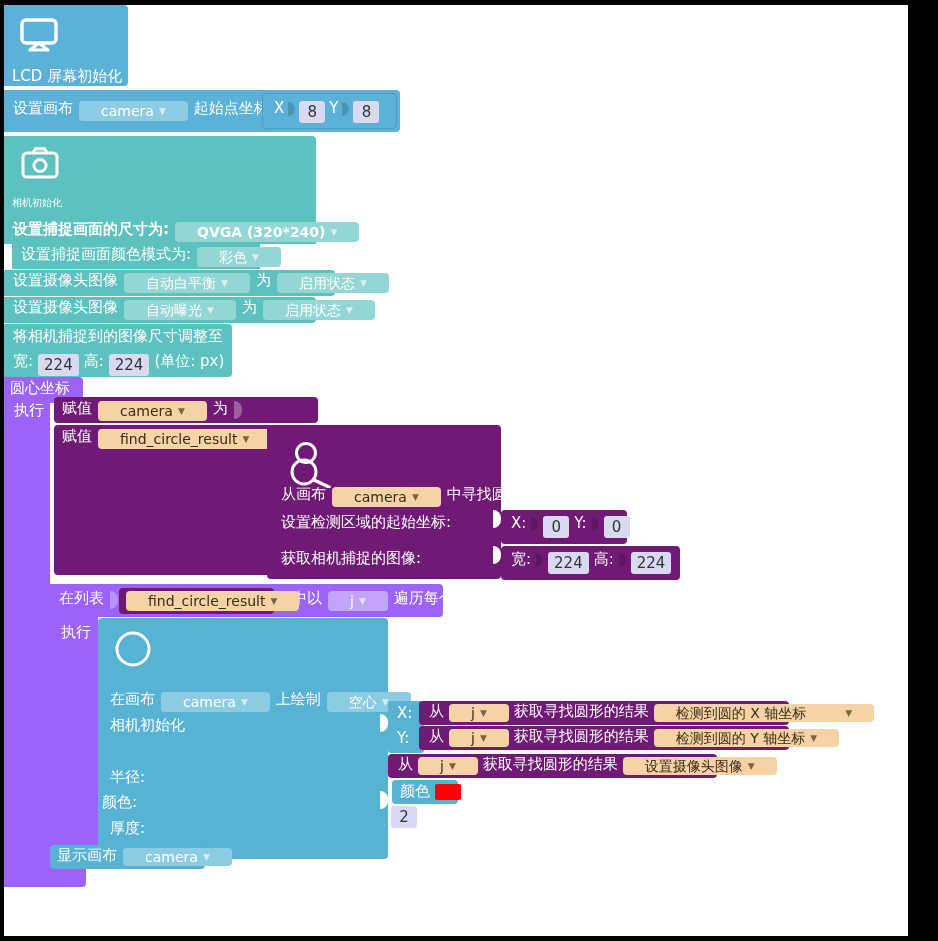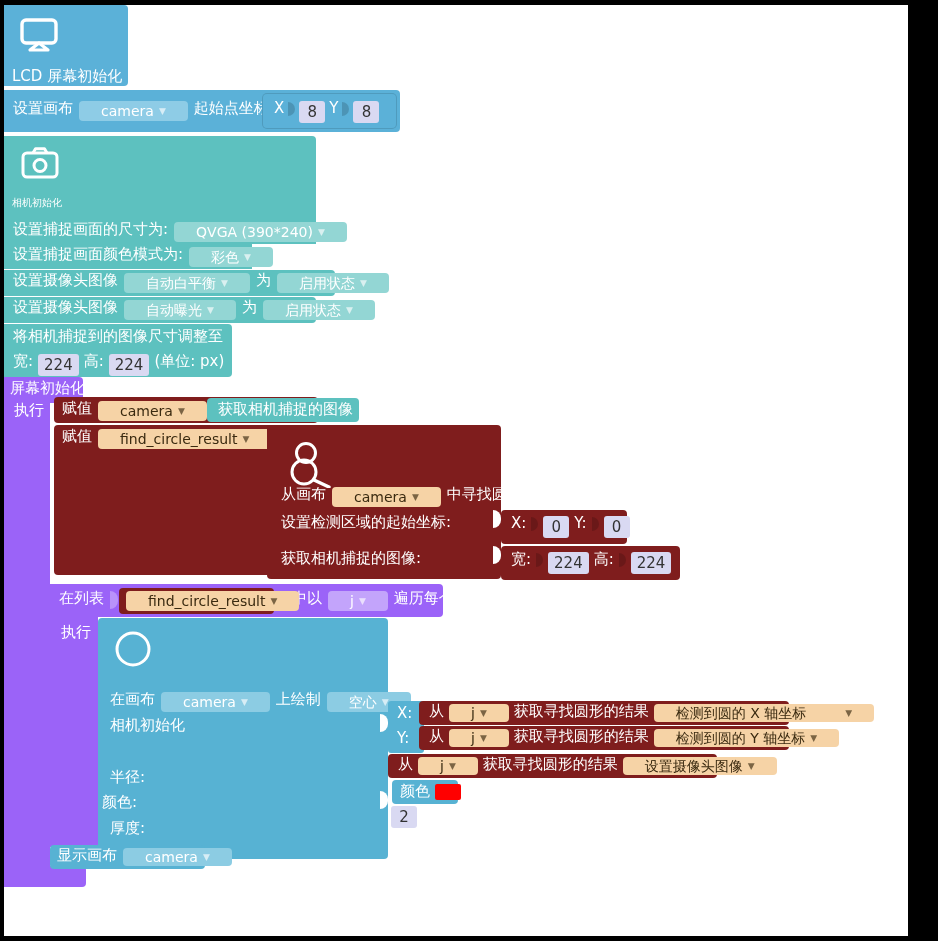--- a/index.html
+++ b/index.html
@@ -26,21 +26,21 @@
     color: #fff;
     font-size: 15px;
     line-height: 1;
     white-space: nowrap;
     user-select: none;
   }
   
   .c-lcd    { background: #5BB1D8; }
   .c-cam    { background: #5DC1BF; }
   .c-loop   { background: #9B63F8; }
-  .c-orange { background: #7f1d1d; }
+  .c-orange { background: #701a75; }
   .c-draw   { background: #57B2D3; }
 
   
   .fld {
     display: inline-flex; align-items: center;
     height: 20px; padding: 0 22px;
     border-radius: 4px;
     font-size: 14px;
     vertical-align: middle;
   }
@@ -135,30 +135,30 @@
       <svg class="icon-svg" width="38" height="32" viewBox="0 0 38 32">
         <rect x="2" y="6" width="34" height="24" rx="4" ry="4" fill="none" stroke="#fff" stroke-width="3"></rect>
         <path d="M12 6 L14.5 1.8 L23.5 1.8 L26 6" fill="none" stroke="#fff" stroke-width="3" stroke-linejoin="round"></path>
         <circle cx="19" cy="18.5" r="6" fill="none" stroke="#fff" stroke-width="3"></circle>
       </svg>
     </span>
     <span style="position:absolute;left:8px;top:62px;font-size:10px;">相机初始化</span>
   </div>
 
   <div class="blk c-cam" style="left:0px; top:214px; width:312px; height:25px;">
-    <div class="row" style="position:absolute;left:9px;top:3px;">
+    <div class="row" style="position:absolute;left:9px;top:3px;font-weight:bold;">
       <span class="lbl">设置捕捉画面的尺寸为:</span>
       <span class="fld on-cam">
-        <span>QVGA (390*240)</span>
-        <span class="car">▼</span>
-      </span>
-    </div>
-  </div>
-
-  <div class="blk c-cam" style="left:0px; top:239px; width:248px; height:25px;">
+        <span>QVGA (320*240)</span>
+        <span class="car">▼</span>
+      </span>
+    </div>
+  </div>
+
+  <div class="blk c-cam" style="left:8px; top:239px; width:248px; height:25px;">
     <div class="row" style="position:absolute;left:9px;top:3px;">
       <span class="lbl">设置捕捉画面颜色模式为:</span>
       <span class="fld on-cam">
         <span>彩色</span>
         <span class="car">▼</span>
       </span>
     </div>
   </div>
 
   <div class="blk c-cam" style="left:0px; top:265px; width:331px; height:26px; border-radius:0 4px 4px 0;">
@@ -197,38 +197,35 @@
       <span class="lbl">宽:</span>
       <span class="num">224</span>
       <span class="lbl">高:</span>
       <span class="num">224</span>
       <span class="lbl">(单位: px)</span>
     </div>
   </div>
 
   <div class="blk c-loop" style="left:0px; top:372px; width:46px; height:510px; border-radius:0 4px 4px 0;"></div>
   <div class="blk c-loop" style="left:0px; top:372px; width:79px; height:26px; border-radius:0 4px 4px 0;">
-    <span style="position:absolute;left:6px;top:4px;">屏幕初始化</span>
+    <span style="position:absolute;left:6px;top:4px;">圆心坐标</span>
   </div>
   <span class="blk" style="left:10px; top:398px;">执行</span>
   <div class="blk c-loop" style="left:0px; top:861px; width:82px; height:21px; border-radius:0 4px 4px 0;"></div>
 
   <div class="blk c-orange" style="left:50px; top:392px; width:264px; height:26px; border-radius:4px;">
     <div class="row" style="position:absolute;left:8px;top:4px;">
       <span class="lbl">赋值</span>
       <span class="fld on-orange">
         <span>camera</span>
         <span class="car">▼</span>
       </span>
       <span class="lbl">为</span>
       <span class="plug"></span>
     </div>
-  </div>
-  <div class="blk c-cam" style="left:203px; top:393px; width:152px; height:24px; border-radius:4px;">
-    <span style="position:absolute;left:11px;top:4px;">获取相机捕捉的图像</span>
   </div>
 
   <div class="blk c-orange" style="left:50px; top:420px; width:220px; height:150px; border-radius:4px;">
     <div class="row" style="position:absolute;left:8px;top:4px;">
       <span class="lbl">赋值</span>
       <span class="fld on-orange">
         <span>find_circle_result</span>
         <span class="car">▼</span>
       </span>
       <span class="lbl">为</span>

